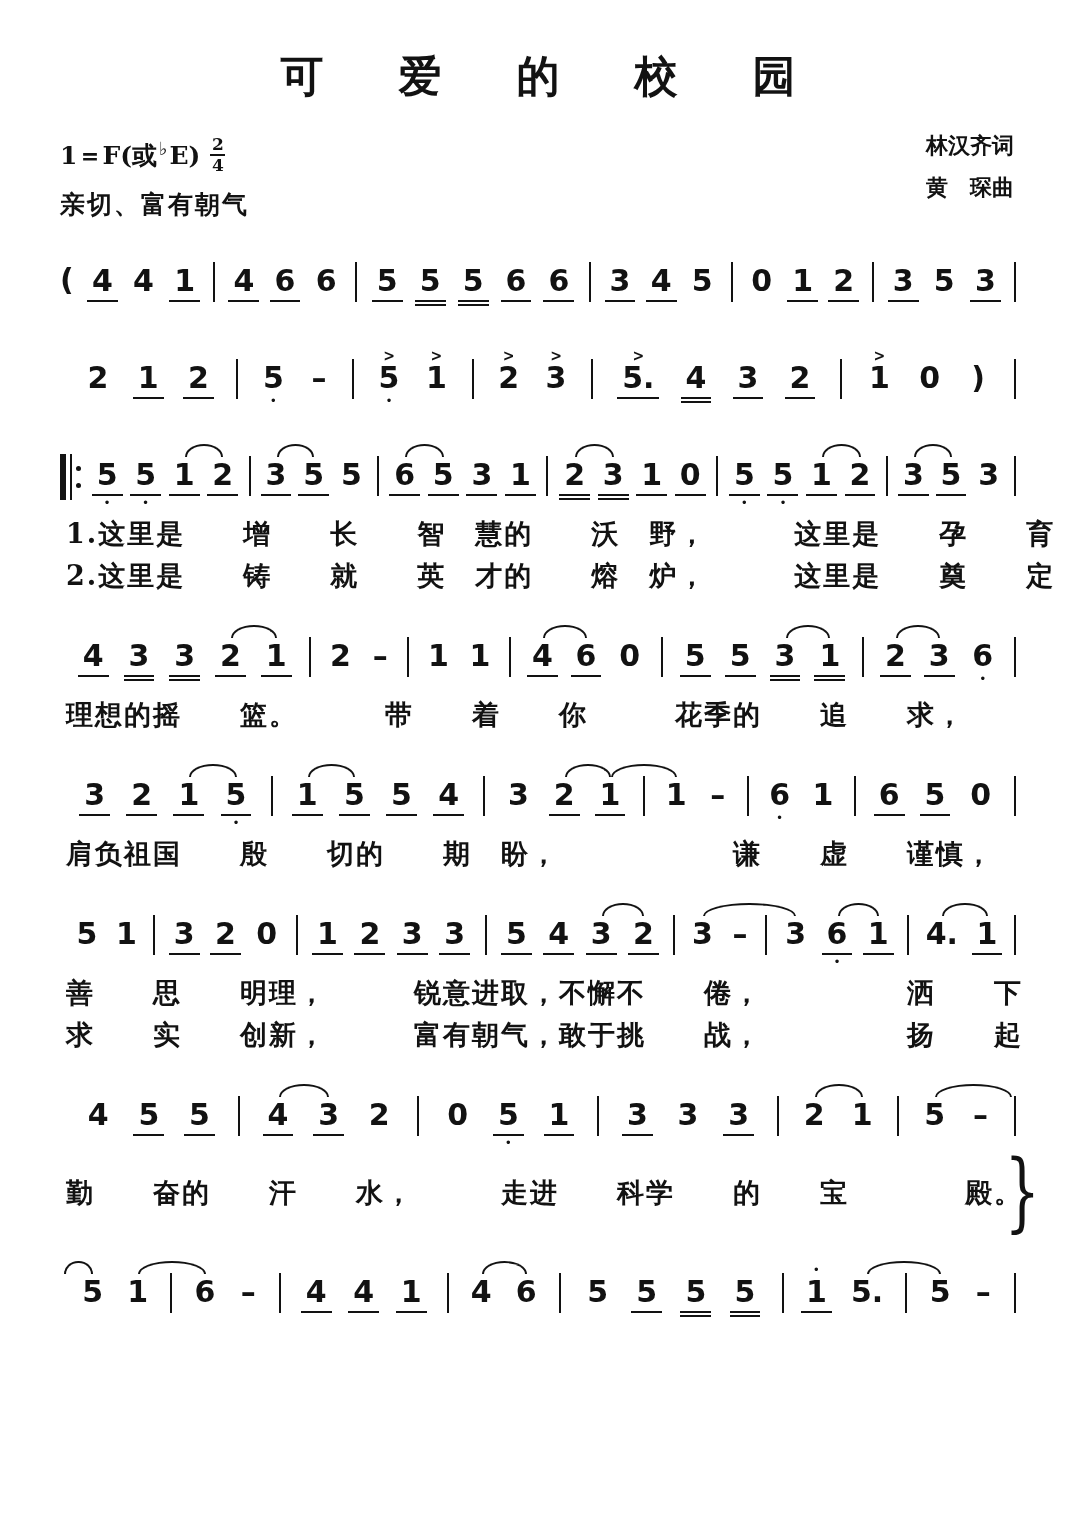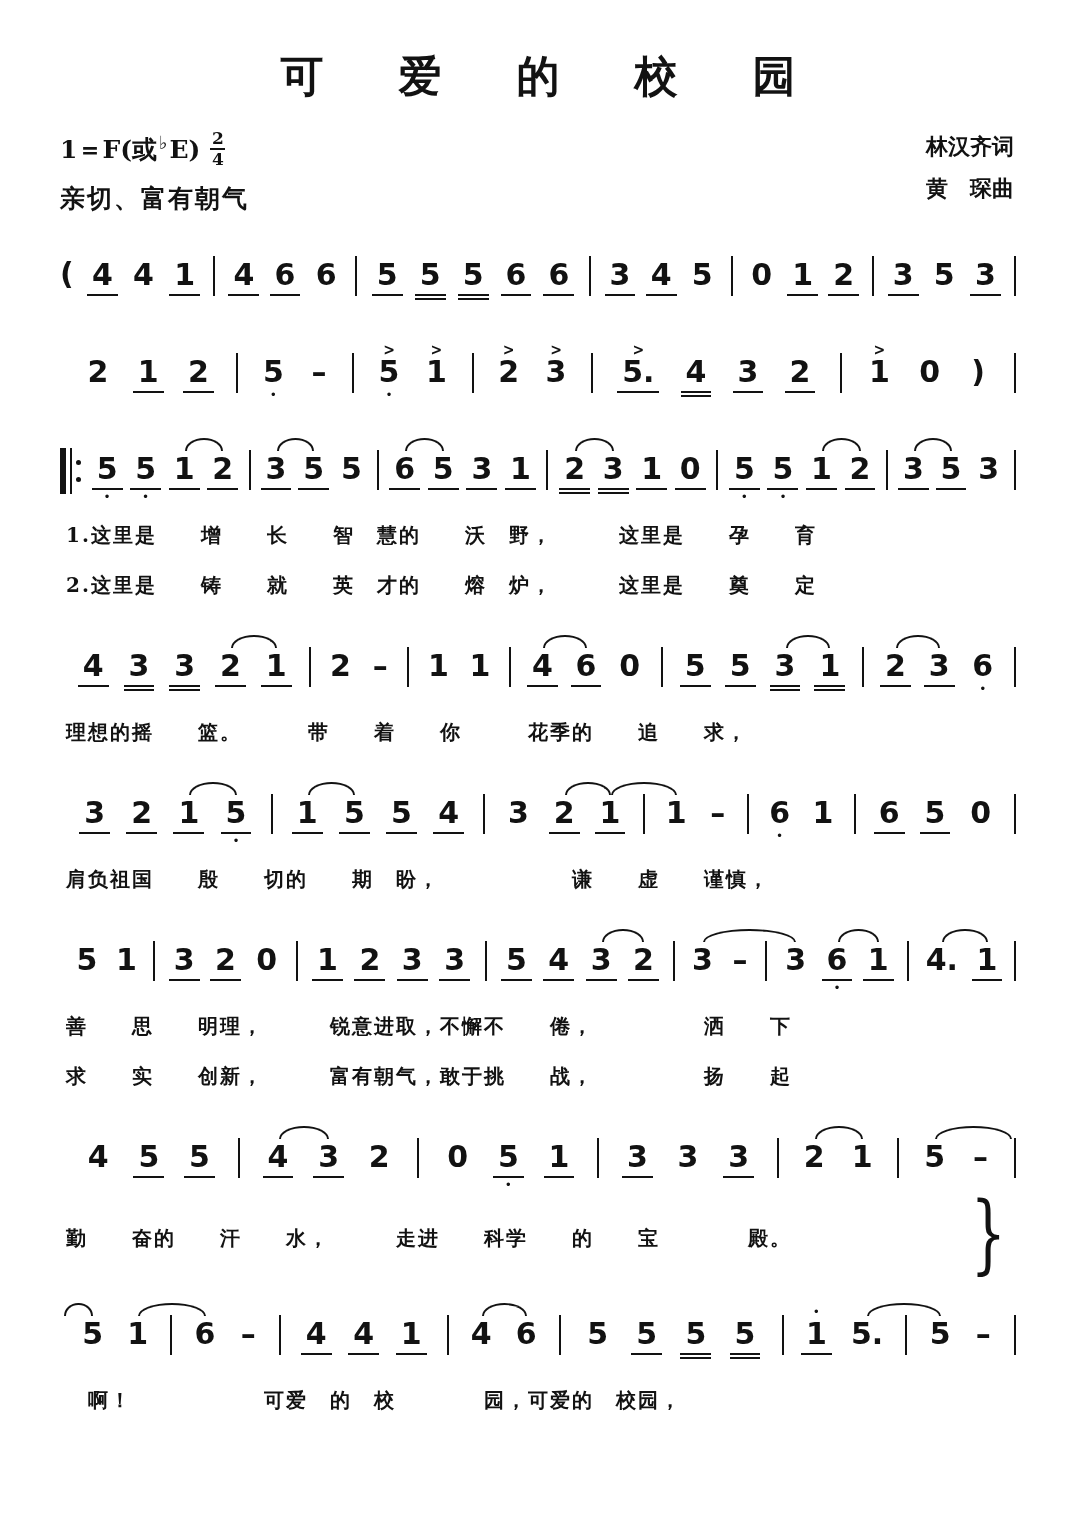--- a/index.html
+++ b/index.html
@@ -3,21 +3,21 @@
 <meta charset="utf-8">
 <style>
   html,body{margin:0;padding:0;background:#ffffff;}
   body{width:1072px;height:1533px;overflow:hidden;color:#121212;
        font-family:"DejaVu Sans",sans-serif;}
   .page{width:1072px;height:1533px;box-sizing:border-box;padding:26px 56px 0 60px;position:relative;}
 
   
   .title{ text-align:center; font-size:43px; font-weight:700; letter-spacing:30px;
           font-family:"DejaVu Serif",serif; margin:22px 0 0 30px;}
-  .hdr{ display:flex; justify-content:space-between; align-items:center; margin-top:24px;}
+  .hdr{ display:flex; justify-content:space-between; align-items:flex-start; margin-top:30px;}
   .hdr-left{ font-weight:700;}
   .keysig{ font-size:25px; font-weight:700; display:flex; align-items:center; gap:2px;
            font-family:"DejaVu Serif",serif;}
   .keysig .flat{ font-size:18px; vertical-align:super; position:relative; top:-7px;}
   .frac{ display:inline-flex; flex-direction:column; align-items:center; margin-left:8px; line-height:1;}
   .frac .fn,.frac .fd{ font-size:17px; font-weight:700;}
   .frac .fb{ width:15px; height:2px; background:#121212; margin:1px 0;}
   .mood{ font-size:25px; font-weight:700; margin-top:14px; letter-spacing:2px;
          font-family:"DejaVu Serif",serif;}
   .credits{ text-align:right; font-size:22px; font-weight:700; line-height:42px;
@@ -40,22 +40,22 @@
   .lodot{ font-size:12px; line-height:10px; margin-top:2px;}
   .bar{ width:2px; height:40px; background:#121212; margin-top:15px; flex:0 0 auto;}
   .psym{ font-size:30px; font-weight:700; margin-top:15px; flex:0 0 auto;}
   .rep{ display:flex; gap:4px; height:46px; margin-top:13px; flex:0 0 auto; align-items:stretch;}
   .rep .thick{ width:6px; background:#121212;}
   .rep .thin{ width:2px; background:#121212;}
   .rep .dots{ display:flex; flex-direction:column; justify-content:space-evenly;}
   .rep .dots i{ width:5px; height:5px; border-radius:50%; background:#121212; display:block;}
   .arc{ position:absolute; height:13px; border:2.5px solid #121212; border-bottom:none;
         border-radius:50% 50% 0 0 / 100% 100% 0 0; box-sizing:border-box;}
-  .lyric-row{ font-size:20px; font-weight:700; line-height:39px; white-space:pre;
-              letter-spacing:2px; font-family:"DejaVu Serif",serif; padding-left:6px; margin-top:11px;}
+  .lyric-row{ font-size:27px; font-weight:700; line-height:39px; white-space:pre;
+              letter-spacing:2px; font-family:"DejaVu Serif",serif; padding-left:6px; margin-top:3px;}
   .lyr-block{ display:flex; align-items:center;}
   .lyr-col{ flex:1 1 auto;}
   .brace{ font-size:86px; font-weight:400; line-height:80px; transform:scaleX(0.65);
           margin-left:-28px; font-family:"DejaVu Serif",serif;}
 </style>
 </head>
 <body>
 
 <div class="page">
 
@@ -1252,21 +1252,20 @@
               <div class="slot-bot"></div>
             </div>
             <div class="note">
               <div class="slot-top"></div>
               <div class="d">–</div>
               <div class="slot-bot"></div>
             </div>
           </div>
           <div class="bar"></div>
         </div>
-        <div class="lyric-row">　啊！　　　　　　可爱　的　校　　　　园，可爱的　校园，</div>
         <div class="arc" style="left: 4px; width: 28.5px; top: 3px;"></div>
         <div class="arc" style="left: 77.5px; width: 68px; top: 3px;"></div>
         <div class="arc" style="left: 421.5px; width: 45px; top: 3px;"></div>
         <div class="arc" style="left: 807px; width: 73.5px; top: 3px;"></div>
       </div>
     </div>
 
 </div>
 
 </body></html>

